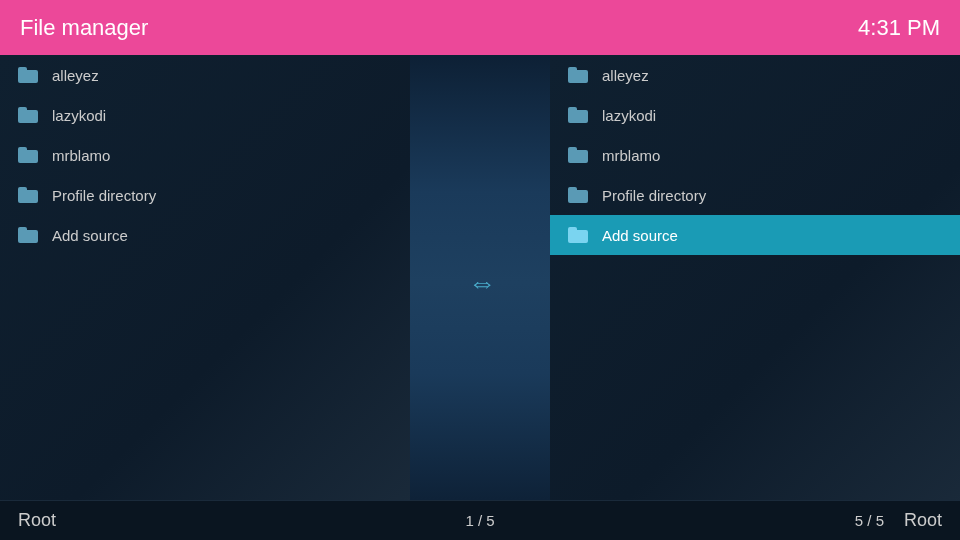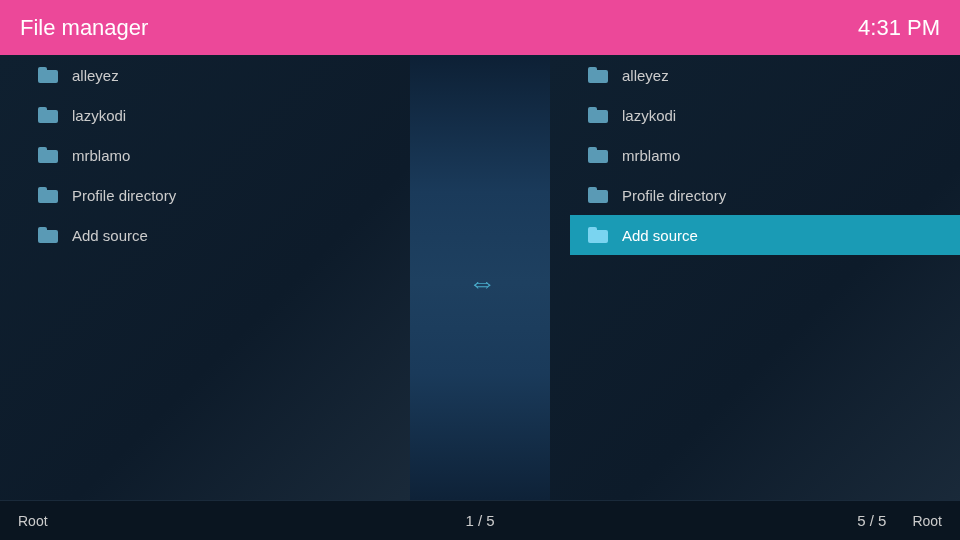--- a/index.html
+++ b/index.html
@@ -73,21 +73,20 @@
     }
 
     .list-item {
       display: flex;
       align-items: center;
       padding: 10px 18px;
       height: 40px;
       cursor: pointer;
       color: #cccccc;
       font-size: 15px;
-      margin-left: 20px;
     }
 
     .list-item.active {
       background: #1a9bb5;
       color: #ffffff;
     }
 
     .folder-icon {
       display: inline-block;
       width: 22px;
@@ -152,21 +151,21 @@
 
     .footer-right {
       width: 410px;
       display: flex;
       align-items: center;
       justify-content: flex-end;
       padding-right: 18px;
     }
 
     .footer-label {
-      font-size: 14px;
+      font-size: 18px;
       color: #cccccc;
     }
 
     .footer-count {
       font-size: 15px;
       color: #cccccc;
     }
   </style>
 </head>
 <body>
@@ -231,16 +230,16 @@
 </div>
 
 <div class="footer">
   <div class="footer-left">
     <span class="footer-label">Root</span>
   </div>
   <div class="footer-center">
     <span class="footer-count">1 / 5</span>
   </div>
   <div class="footer-right">
-    <span class="footer-count" style="margin-right: 26px;">5 / 5</span>
+    <span class="footer-count" style="margin-right: 20px;">5 / 5</span>
     <span class="footer-label">Root</span>
   </div>
 </div>
 
 </body></html>

